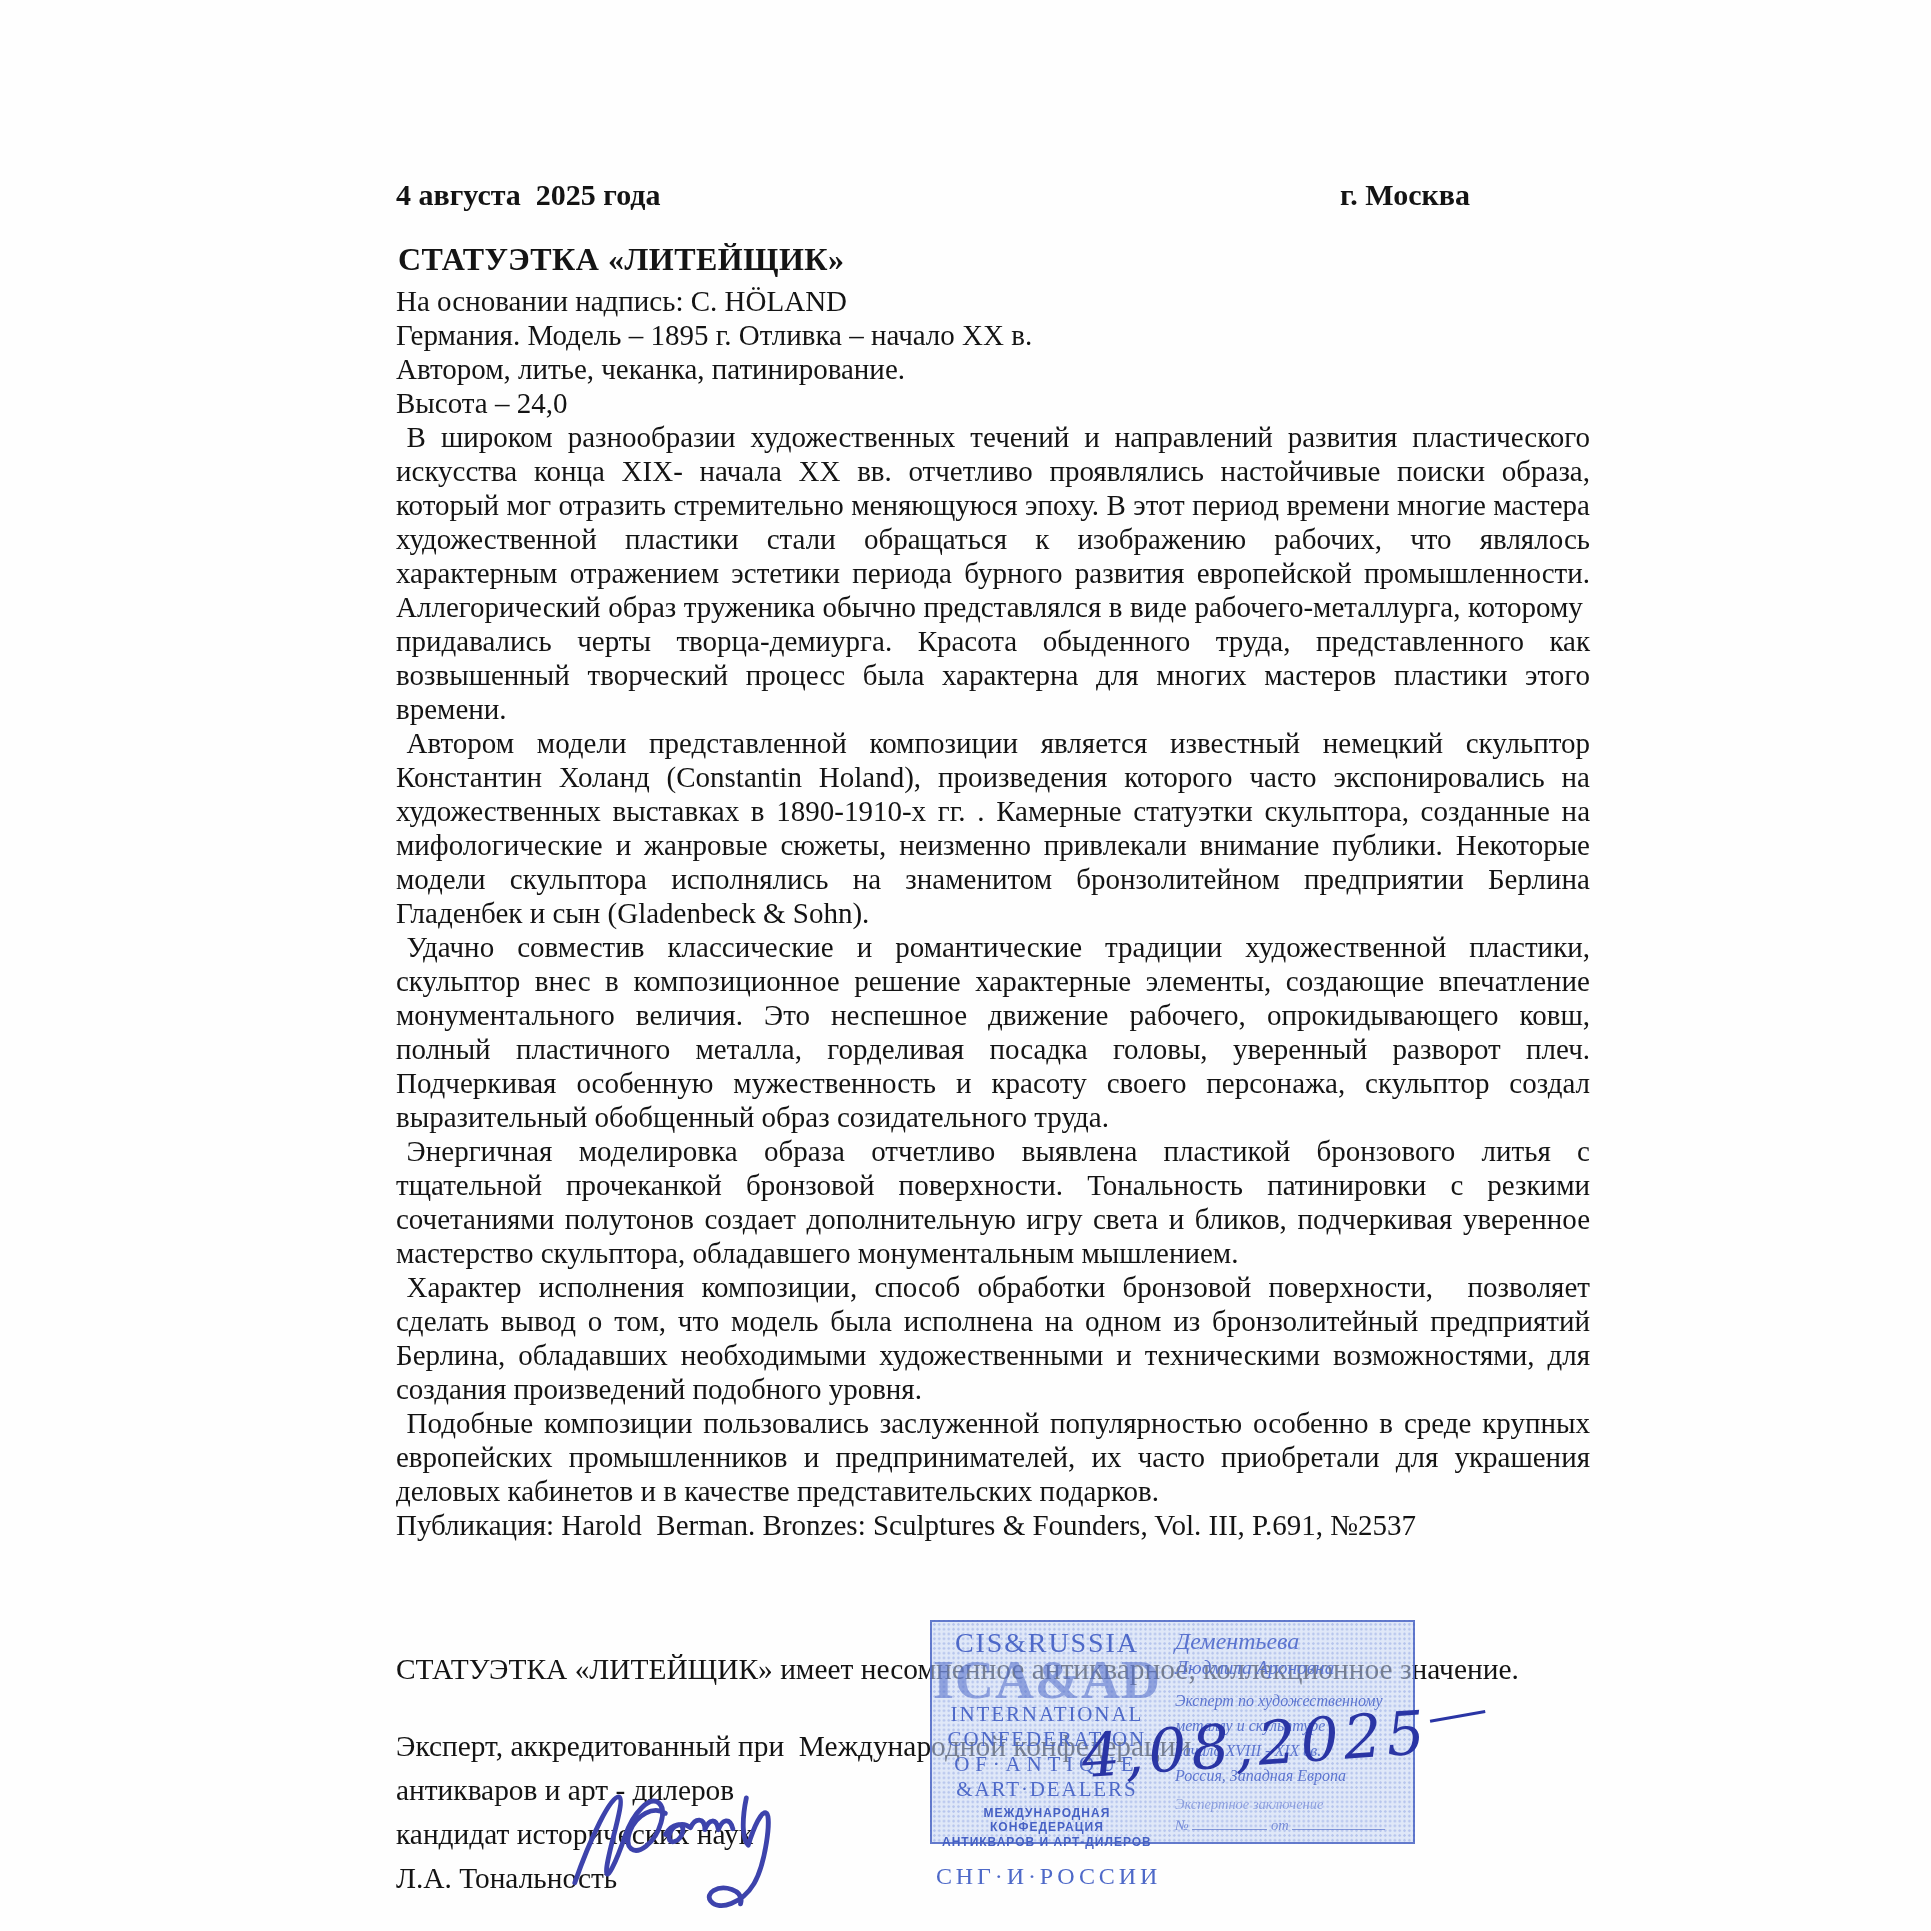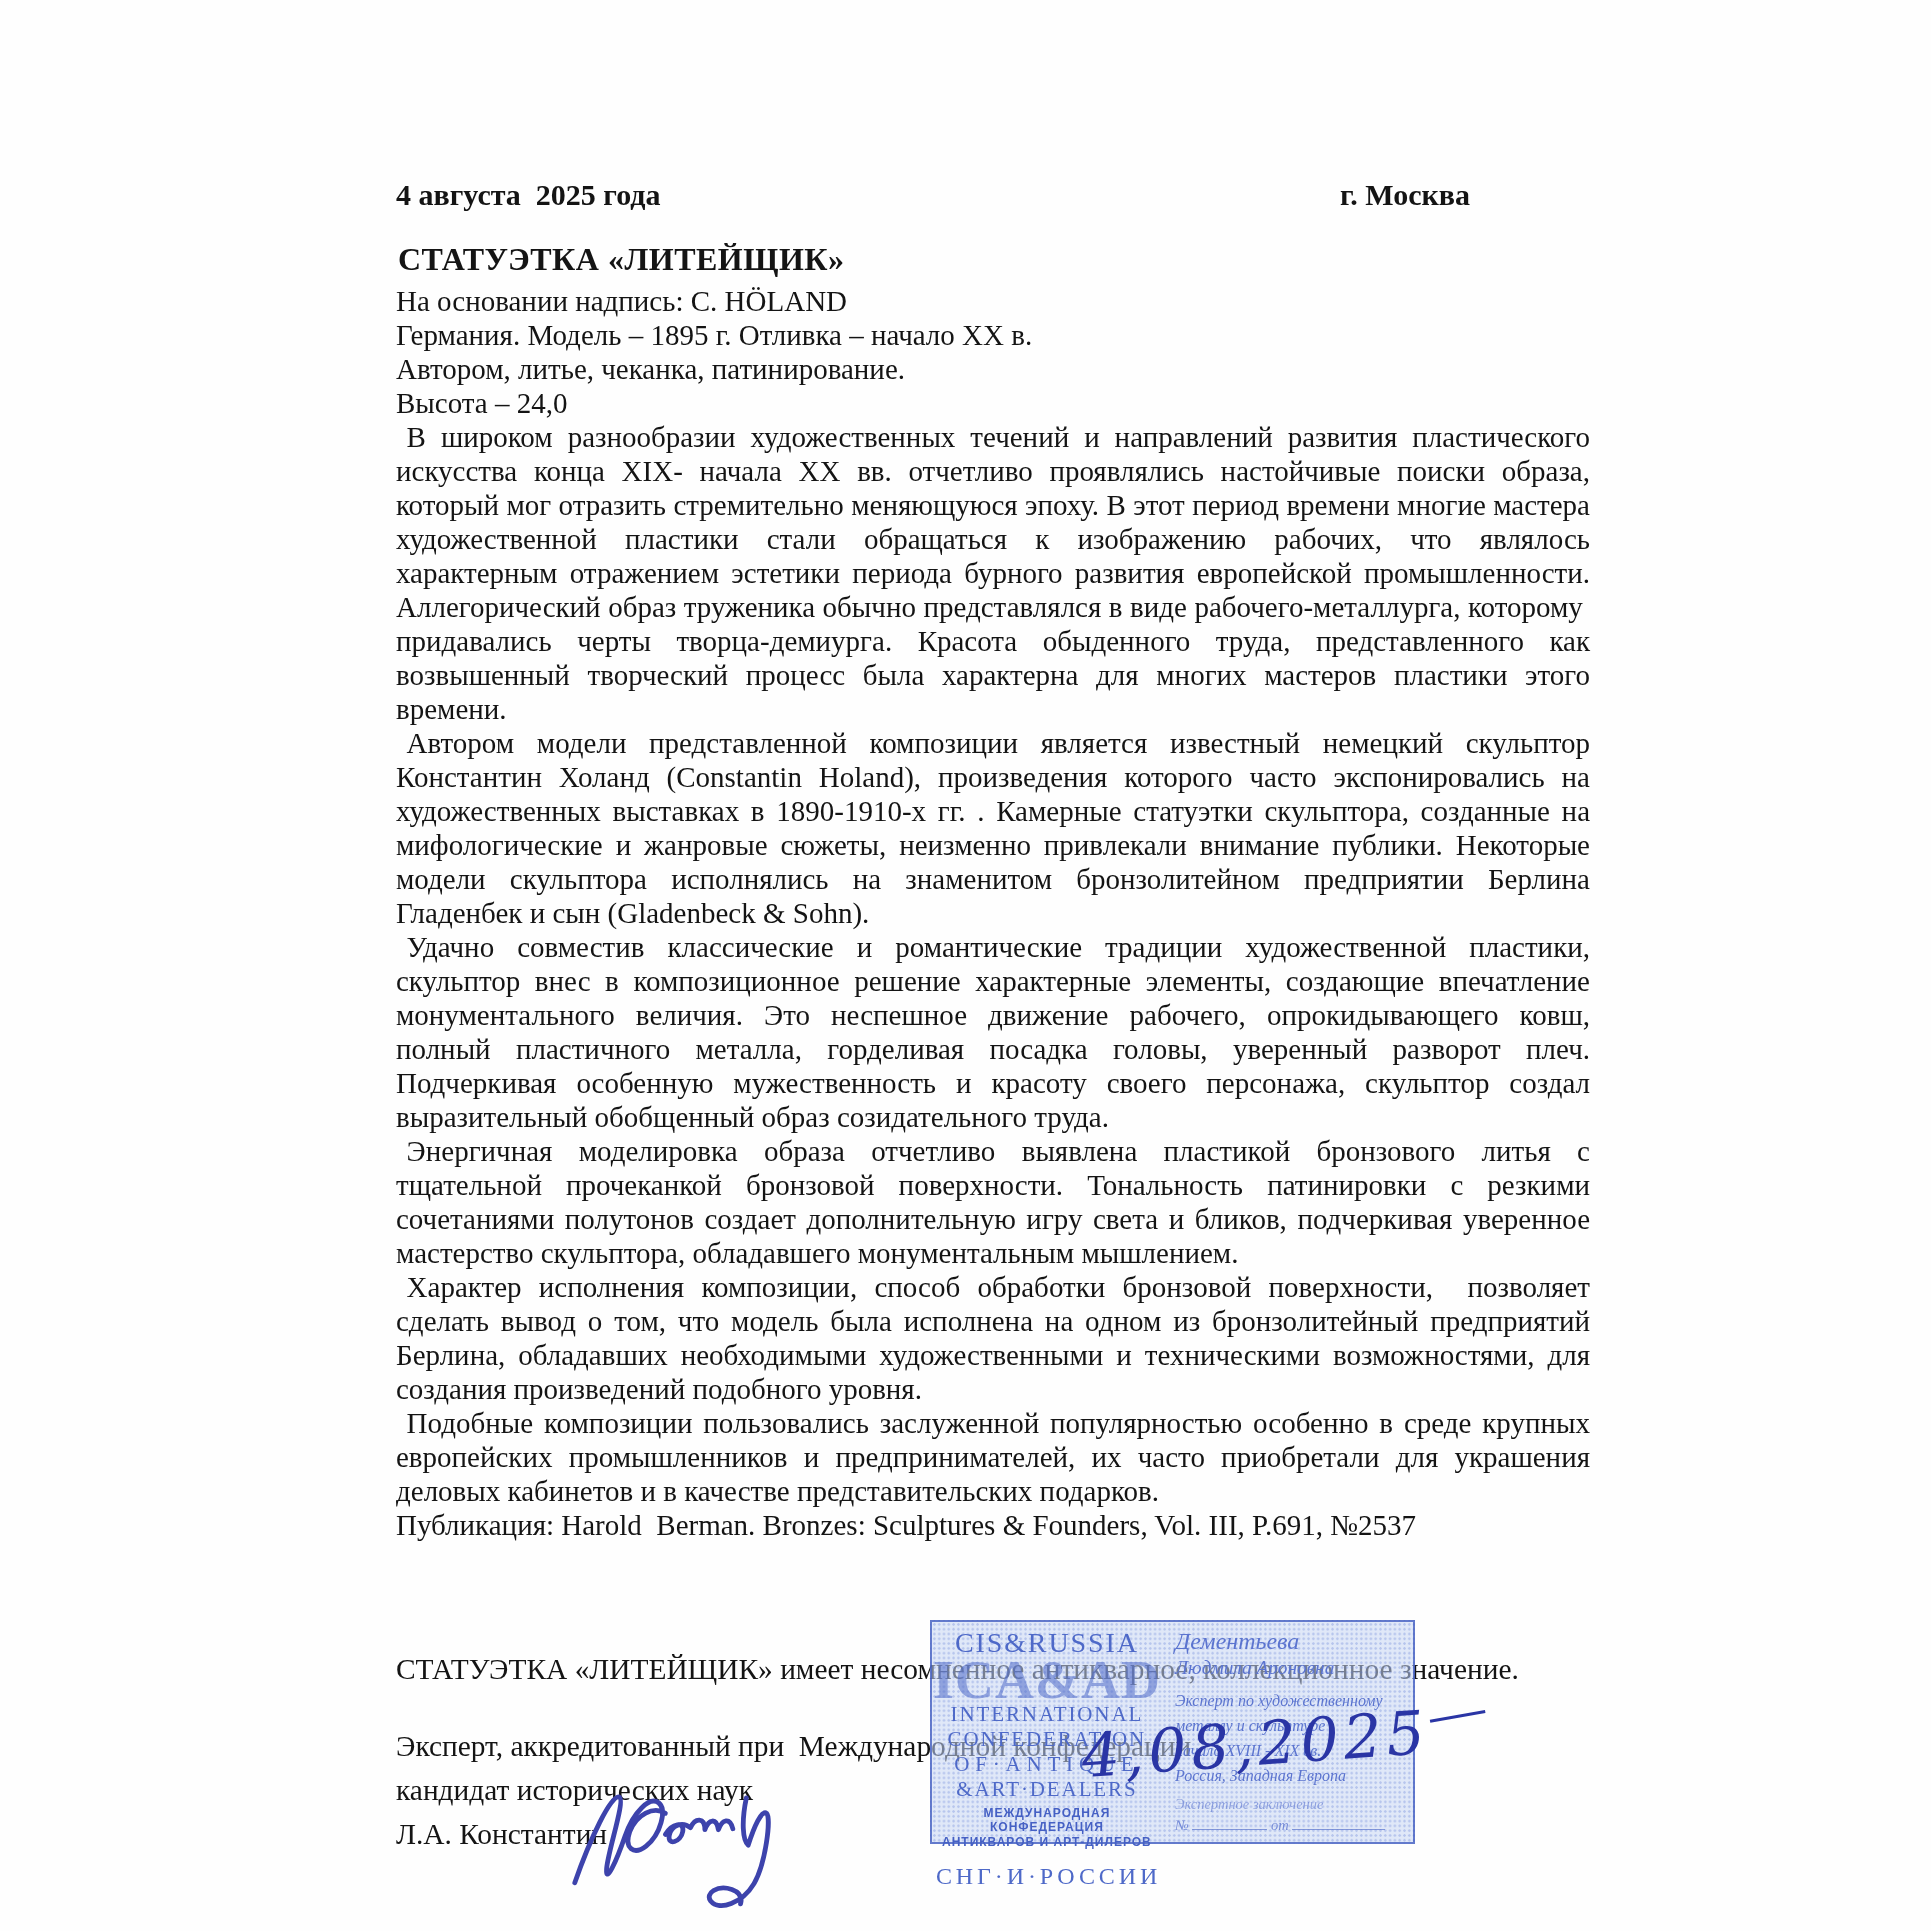--- a/index.html
+++ b/index.html
@@ -106,22 +106,23 @@
     <p class="ind">Энергичная моделировка образа отчетливо выявлена пластикой бронзового литья с тщательной прочеканкой бронзовой поверхности. Тональность патинировки с резкими сочетаниями полутонов создает дополнительную игру света и бликов, подчеркивая уверенное мастерство скульптора, обладавшего монументальным мышлением.</p>
     <p class="ind">Характер исполнения композиции, способ обработки бронзовой поверхности,&nbsp; позволяет сделать вывод о том, что модель была исполнена на одном из бронзолитейный предприятий Берлина, обладавших необходимыми художественными и техническими возможностями, для создания произведений подобного уровня.</p>
     <p class="ind">Подобные композиции пользовались заслуженной популярностью особенно в среде крупных европейских промышленников и предпринимателей, их часто приобретали для украшения деловых кабинетов и в качестве представительских подарков.</p>
     <p>Публикация: Harold&nbsp; Berman. Bronzes: Sculptures &amp; Founders, Vol. III, P.691, №2537</p>
   </div>
 
   <div class="conclusion">СТАТУЭТКА «ЛИТЕЙЩИК» имеет несомненное антикварное, коллекционное значение.</div>
 
   <div class="expert-block">
     <div>Эксперт, аккредитованный при&nbsp; Международной конфедерации</div>
+    <div>антикваров и арт - дилеров</div>
     <div>кандидат исторических наук</div>
-    <div>Л.А. Константин</div>
+    <div>Л.А. Тональность</div>
   </div>
 
   <div class="stamp">
     <div class="s-left">
       <div class="s-acronym">ICA&amp;AD</div>
       <div class="s-cis">CIS&amp;RUSSIA</div>
       <div class="s-en first">INTERNATIONAL</div>
       <div class="s-en">CONFEDERATION</div>
       <div class="s-en wide">OF·ANTIQUE</div>
       <div class="s-en">&amp;ART·DEALERS</div>

